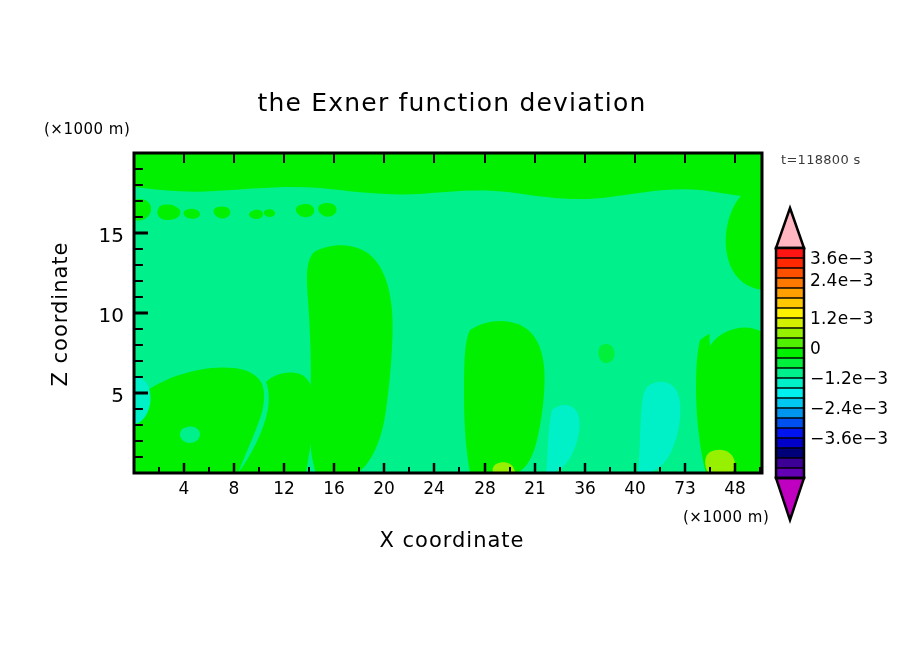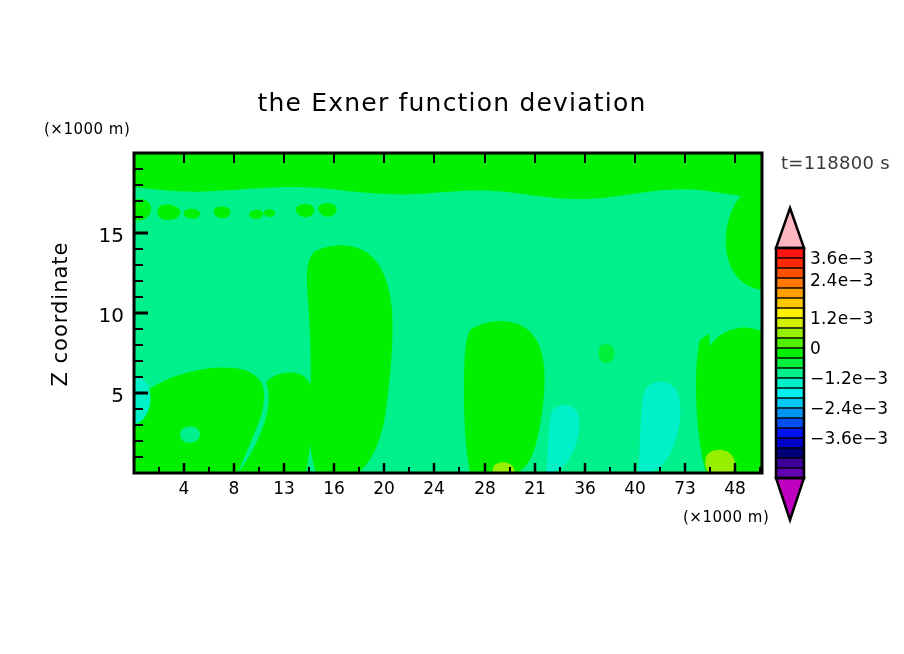--- a/index.html
+++ b/index.html
@@ -21,21 +21,21 @@
   #xlabel{
     left:0;top:528px;width:904px;text-align:center;
     font-size:21px;letter-spacing:1px;
   }
   #ylabel{
     left:-40px;top:302px;width:200px;text-align:center;
     font-size:21px;letter-spacing:1px;
     transform:rotate(-90deg);transform-origin:50% 50%;
   }
   #timestamp{
-    left:781px;top:152px;font-size:18px;color:#3a3a3a;letter-spacing:0.3px;
+    left:781px;top:152px;font-size:13px;color:#3a3a3a;letter-spacing:0.3px;
   }
 
   .tickx{position:absolute;top:478px;font-size:17px;color:#000;
          text-align:center;width:40px;}
   .ticky{position:absolute;font-size:20px;color:#000;
          text-align:right;width:40px;}
 
   .cblabel{position:absolute;left:810px;font-size:17px;color:#000;
            letter-spacing:0.2px;white-space:nowrap;}
 </style>
@@ -43,20 +43,21 @@
 <body>
 
 <div id="stage">
 
   <div class="txt" id="title">the Exner function deviation</div>
 
   <div class="txt" id="unit-top">(×1000 m)</div>
 
   <div class="txt" id="unit-bot">(×1000 m)</div>
 
+  <div class="txt" id="xlabel">X coordinate</div>
 
   <div class="txt" id="ylabel">Z coordinate</div>
 
   <div class="txt" id="timestamp">t=118800 s</div>
 
   <svg id="plot" width="904" height="654" style="position:absolute;left:0;top:0;">
     <defs>
       <clipPath id="plotclip">
         <rect x="134" y="153" width="628" height="320"></rect>
       </clipPath>
@@ -267,21 +268,21 @@
       <line x1="134" y1="377" x2="143" y2="377" stroke-width="2"></line>
       <line x1="134" y1="409" x2="143" y2="409" stroke-width="2"></line>
       <line x1="134" y1="425" x2="143" y2="425" stroke-width="2"></line>
       <line x1="134" y1="441" x2="143" y2="441" stroke-width="2"></line>
       <line x1="134" y1="457" x2="143" y2="457" stroke-width="2"></line>
     </g>
   </svg>
 
   <div class="tickx" style="left:164px">4</div>
   <div class="tickx" style="left:214px">8</div>
-  <div class="tickx" style="left:264px">13</div>
+  <div class="tickx" style="left:264px">12</div>
   <div class="tickx" style="left:314px">16</div>
   <div class="tickx" style="left:364px">20</div>
   <div class="tickx" style="left:414px">24</div>
   <div class="tickx" style="left:465px">28</div>
   <div class="tickx" style="left:515px">21</div>
   <div class="tickx" style="left:565px">36</div>
   <div class="tickx" style="left:615px">40</div>
   <div class="tickx" style="left:665px">73</div>
   <div class="tickx" style="left:715px">48</div>
 

